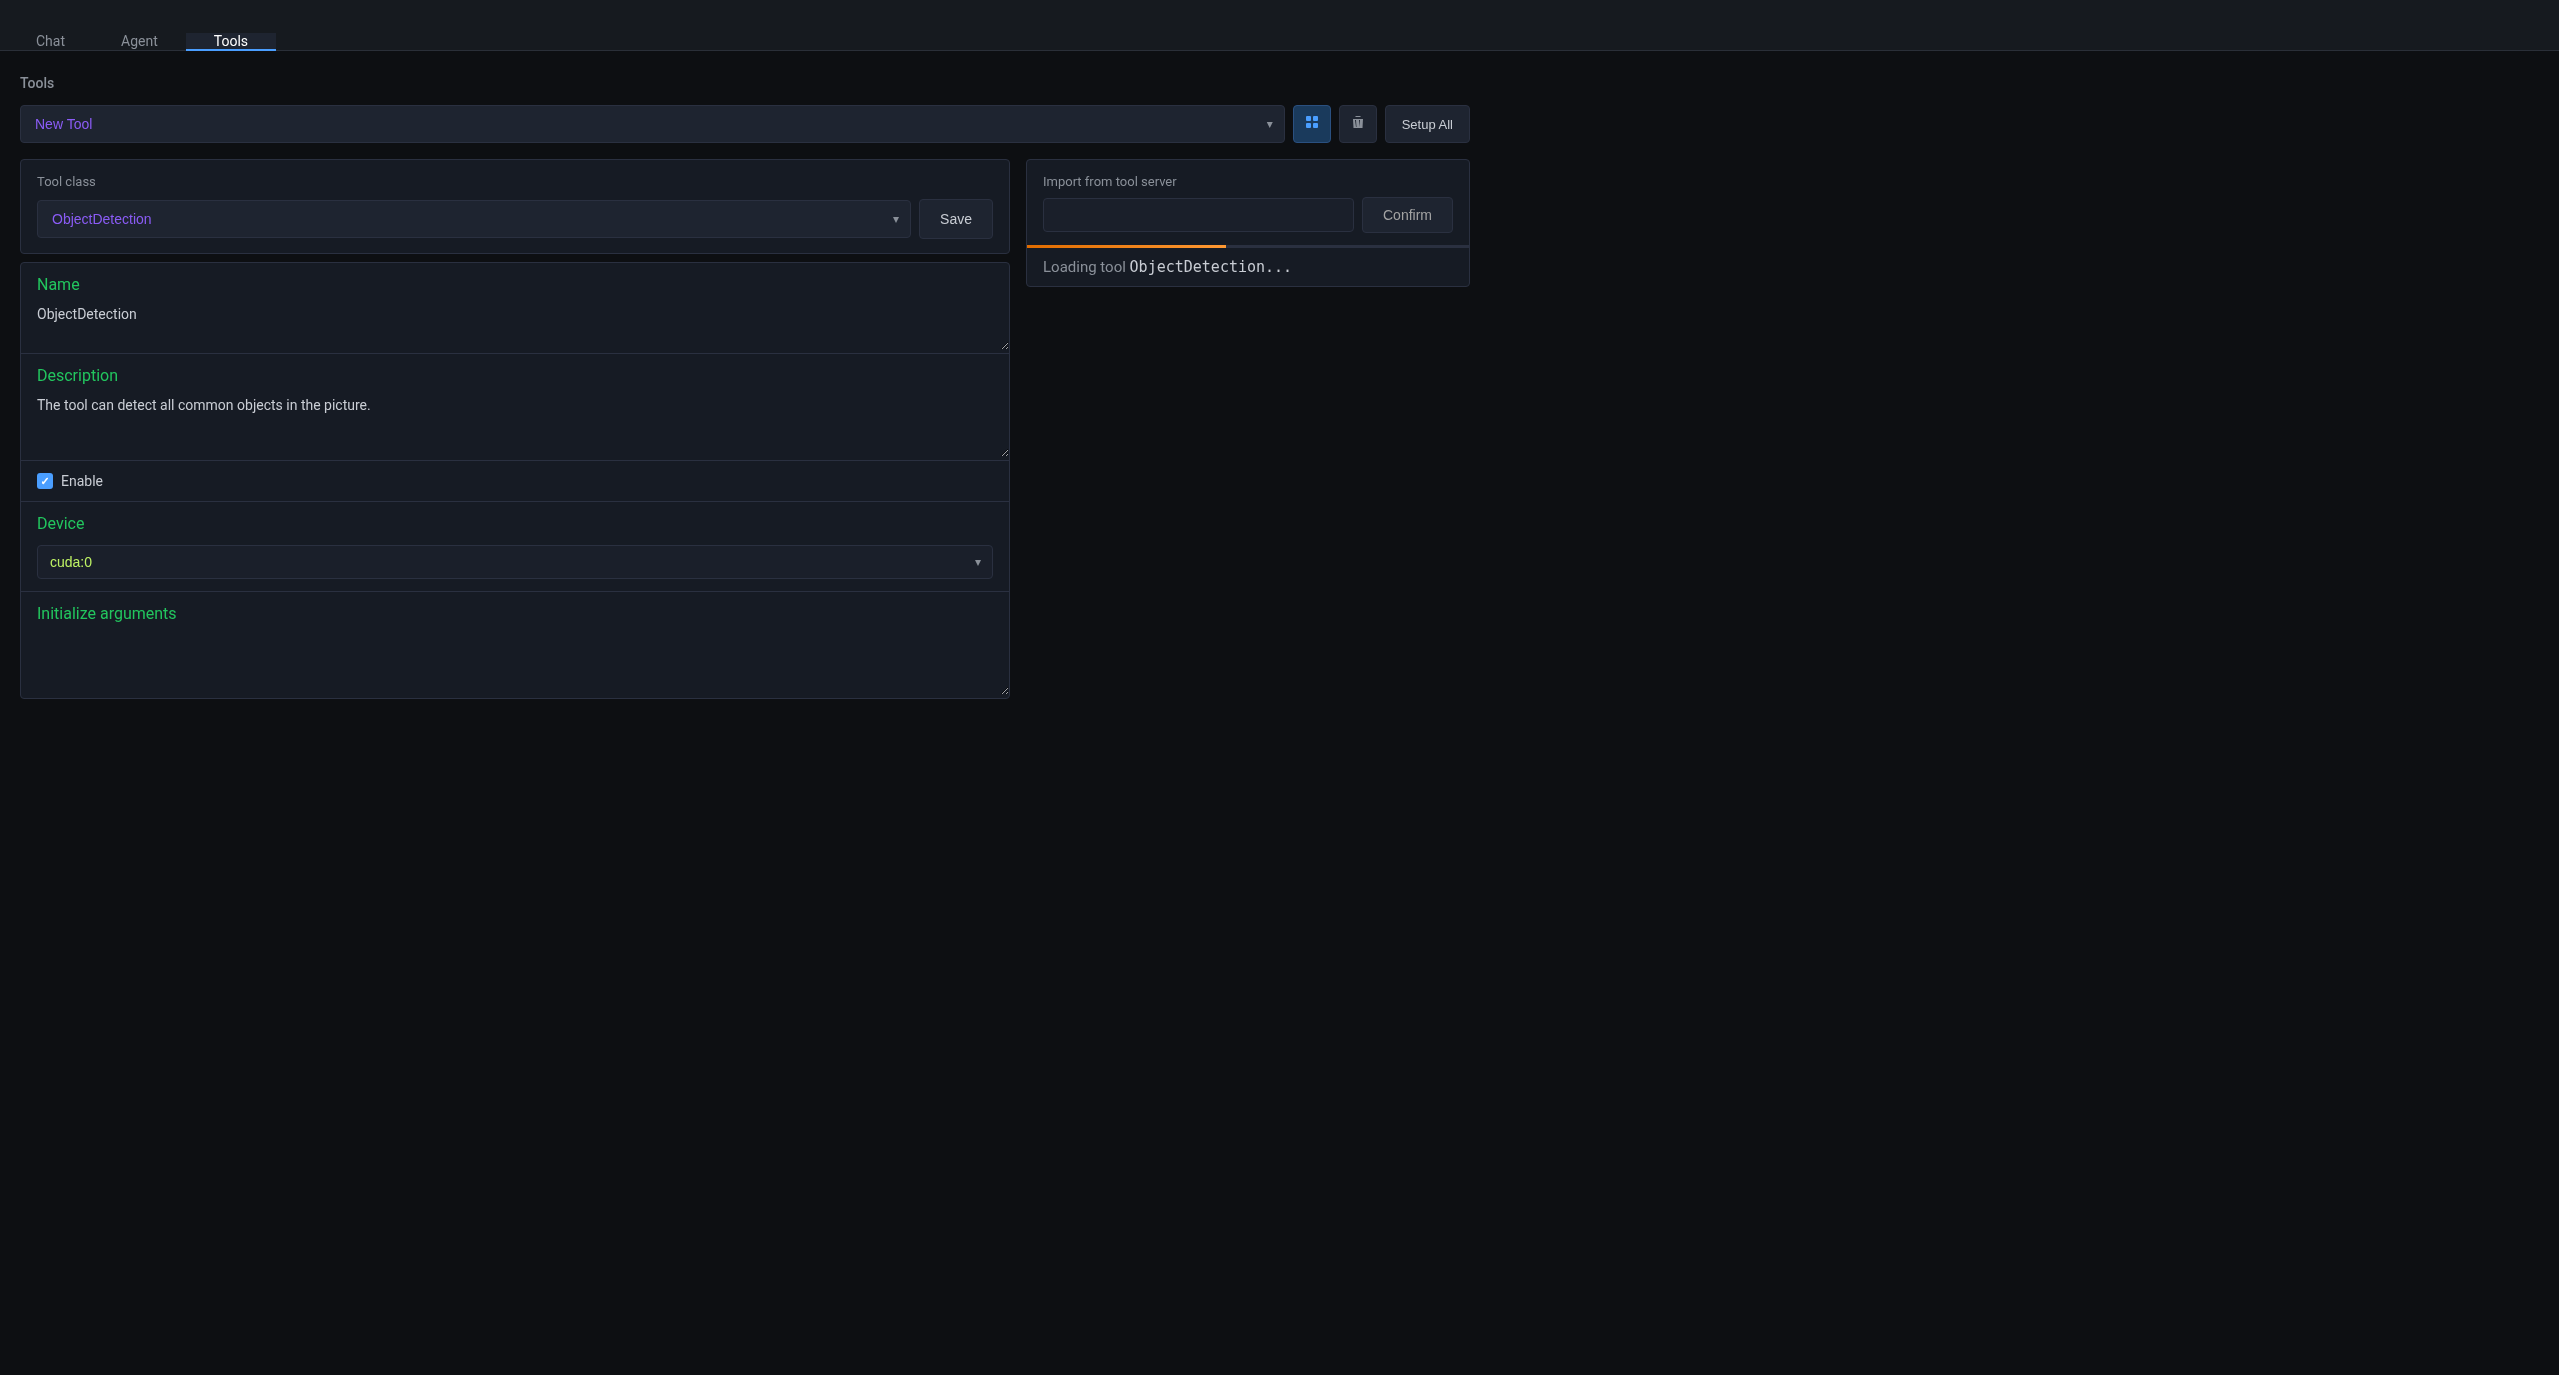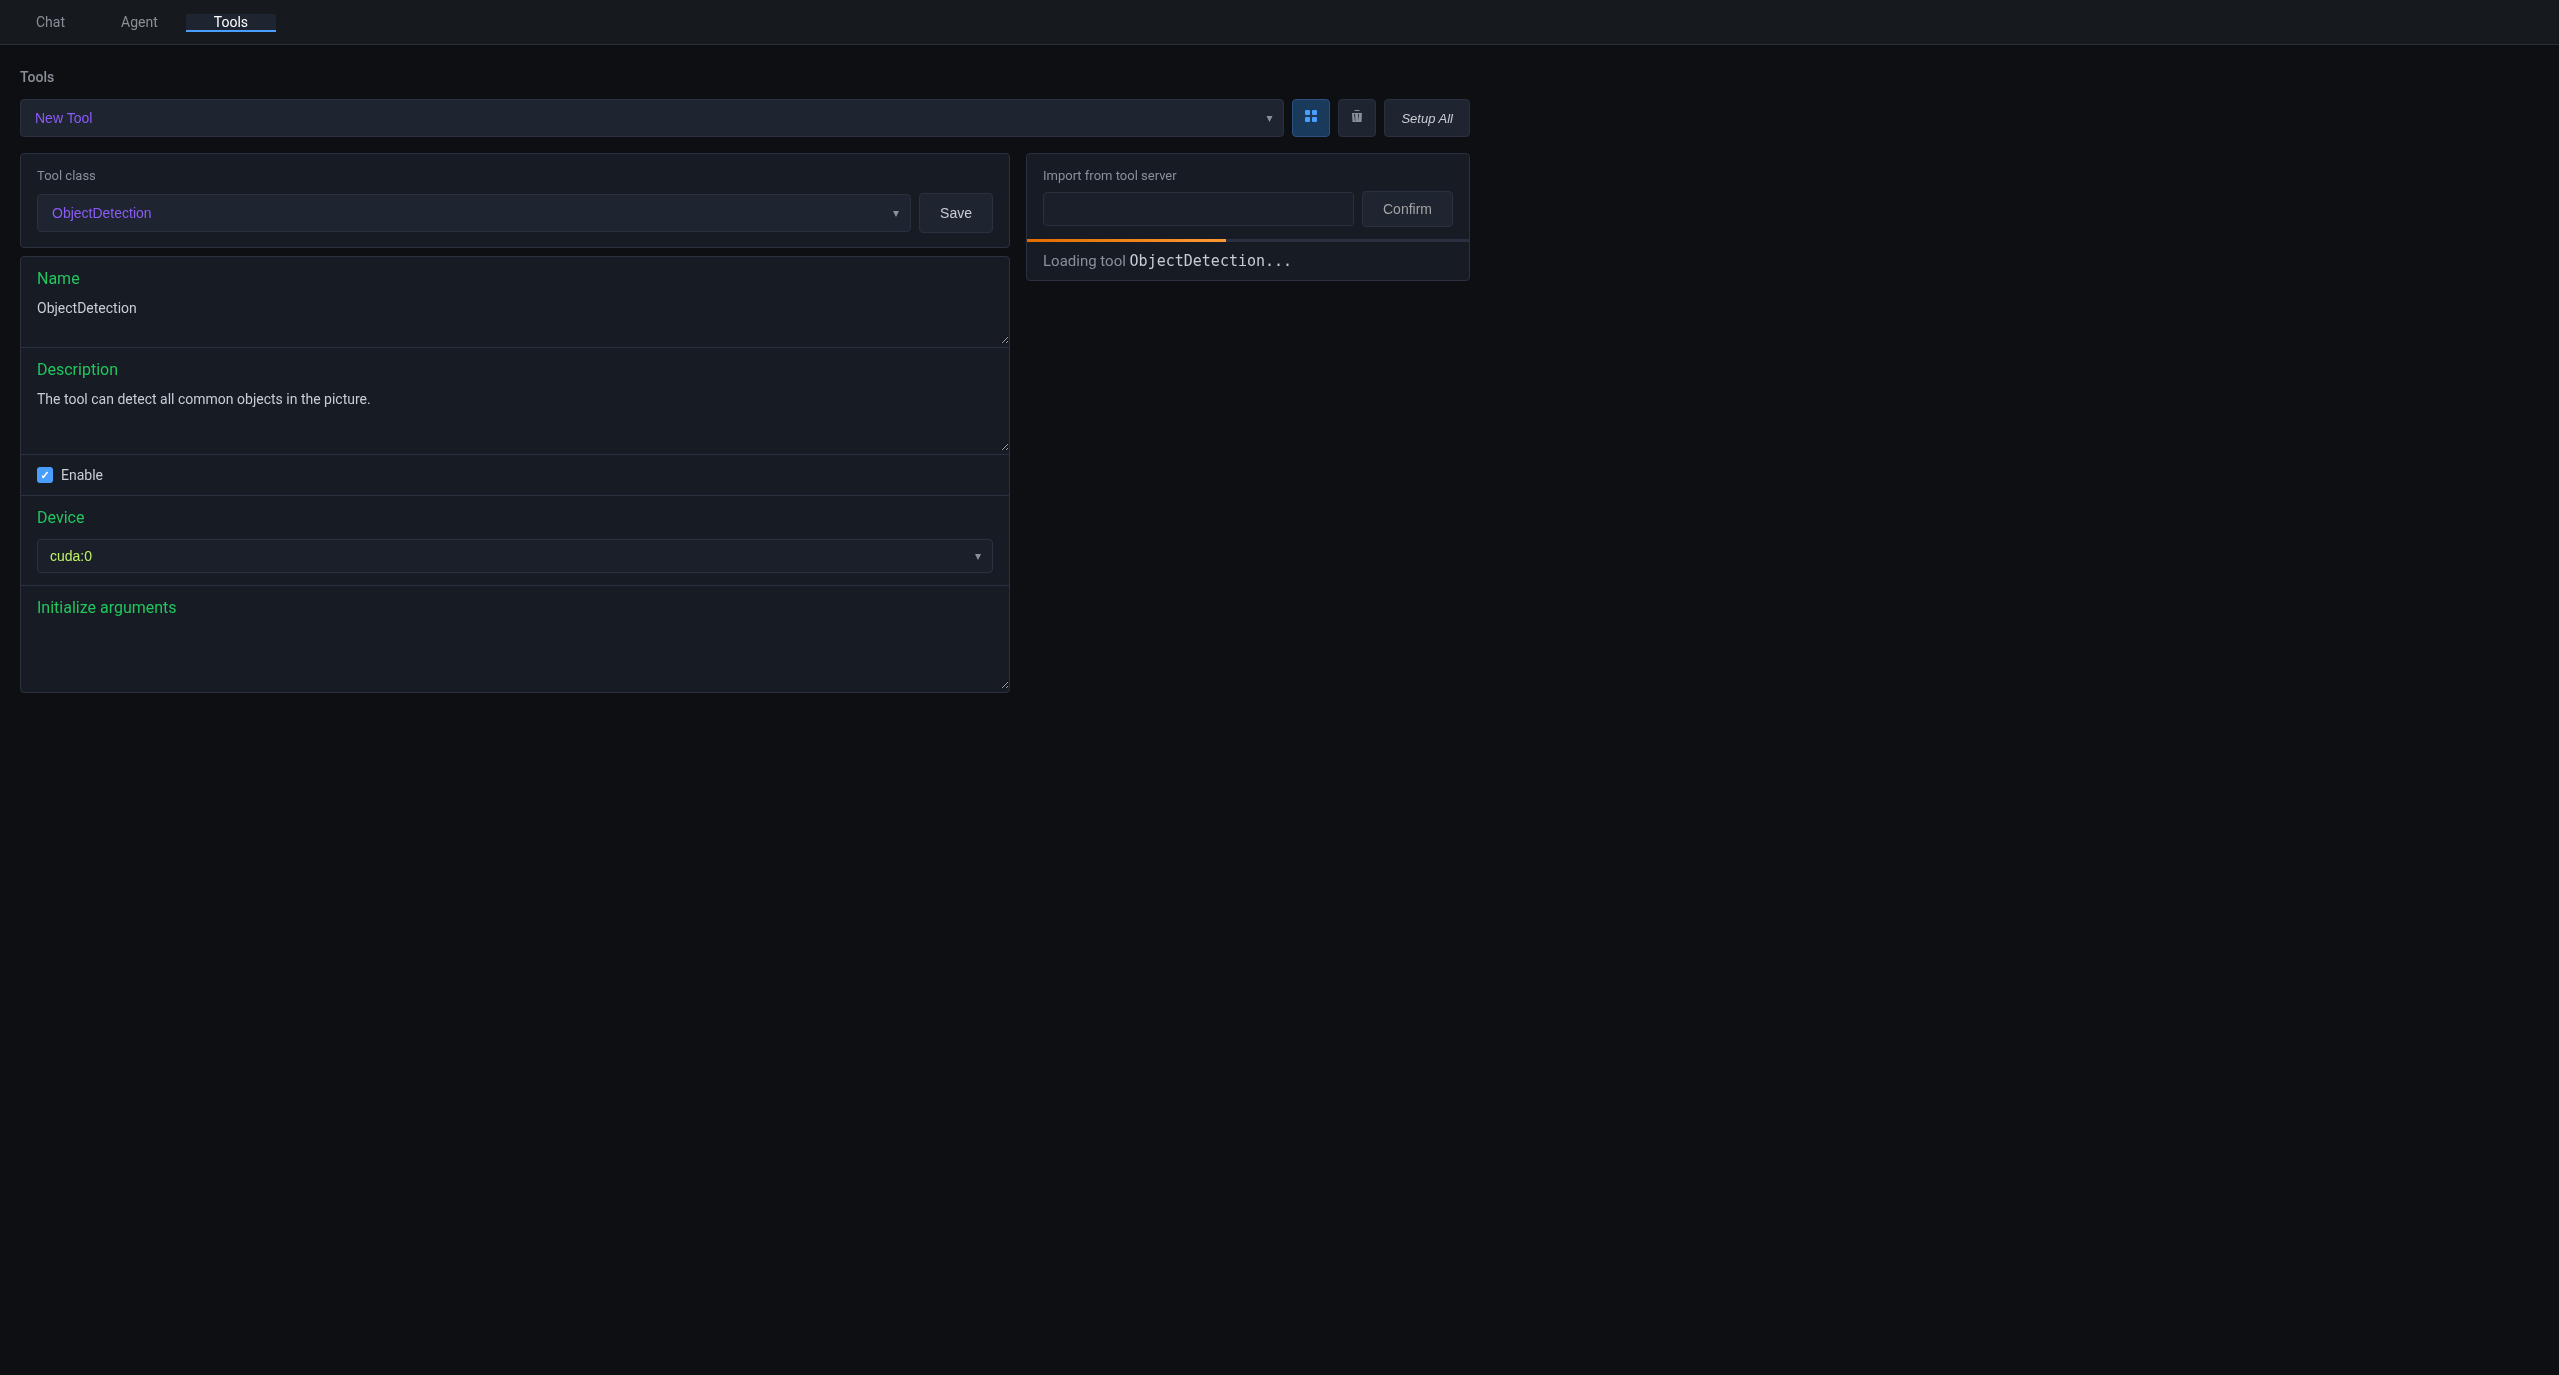--- a/index.html
+++ b/index.html
@@ -14,25 +14,25 @@
       font-family: -apple-system, BlinkMacSystemFont, 'Segoe UI', Roboto, sans-serif;
       font-size: 13px;
       width: 2559px;
       height: 1375px;
       overflow: hidden;
     }
 
     
     .top-nav {
       display: flex;
-      align-items: center;
+      align-items: flex-end;
       background-color: #161a1f;
       border-bottom: 1px solid #2a2f38;
-      height: 45px;
-      padding: 16px 8px;
+      height: 51px;
+      padding: 0 8px;
     }
 
     .nav-tab {
       display: flex;
       align-items: center;
       padding: 0 28px;
       cursor: pointer;
       color: #8a9099;
       font-size: 14px;
       border-bottom: 2px solid transparent;
@@ -133,21 +133,20 @@
     .setup-all-btn {
       background-color: #1e2430;
       border: 1px solid #2a3040;
       border-radius: 4px;
       color: #c9cdd4;
       padding: 0 16px;
       height: 38px;
       cursor: pointer;
       font-size: 13px;
       white-space: nowrap;
-      font-style: italic;
     }
 
     
     .tool-class-row {
       display: flex;
       align-items: center;
       gap: 8px;
       margin-bottom: 0;
     }
 

